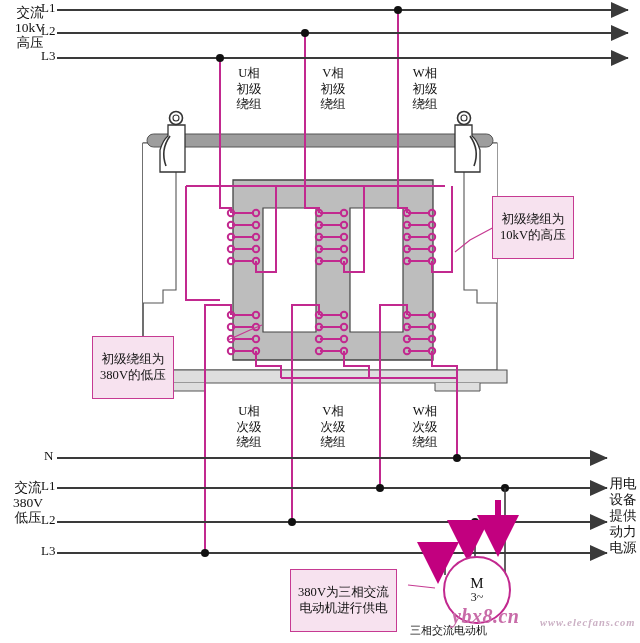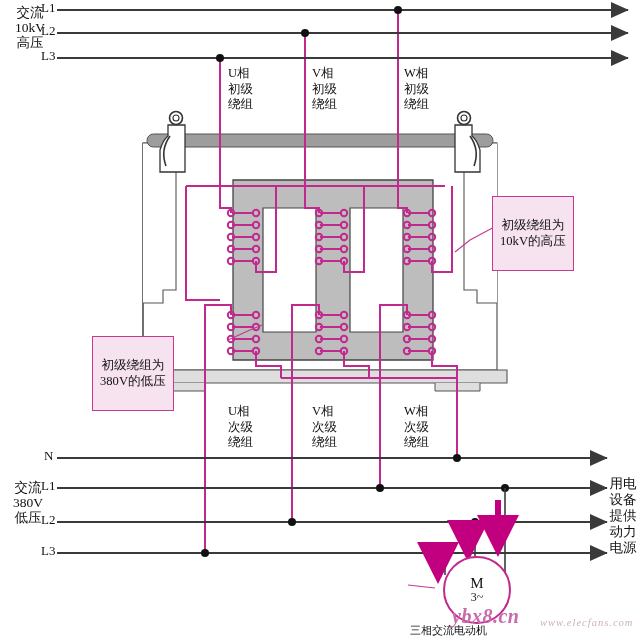--- a/index.html
+++ b/index.html
@@ -7,32 +7,32 @@
     width:640px;height:643px;position:relative;overflow:hidden;
     font-family:"Liberation Serif","DejaVu Serif",serif;
     color:#111;
   }
   #stage{position:absolute;left:0;top:0;width:553px;height:643px;}
   svg#diagram{position:absolute;left:0;top:0;width:640px;height:643px;}
 
   .lbl{position:absolute;line-height:1.12;white-space:pre;}
   .rail-name{font-size:13px;font-family:"Liberation Serif",serif;}
   .side-group{font-size:13.5px;text-align:center;letter-spacing:0px;}
-  .phase-lbl{font-size:12.5px;line-height:1.25;}
+  .phase-lbl{font-size:12.5px;text-align:center;line-height:1.25;}
 
   .callout{
     position:absolute;background:#f7e2ef;border:1.4px solid #c63a92;
-    color:#111;font-size:12.6px;line-height:1.3;padding:20px 7px;
+    color:#111;font-size:12.6px;line-height:1.3;padding:14px 7px;
     text-align:center;white-space:pre;
   }
   .motor-cap{position:absolute;font-size:11px;white-space:pre;}
   .wm{position:absolute;color:#d8b9cf;font-style:italic;}
   .wm1{font-size:20px;font-weight:bold;color:#c86ba8;letter-spacing:0.5px;margin-top:8px;}
   .wm2{font-size:16px;color:#cfa6c2;}
-  .wm3{font-size:10.5px;color:#cbb0c4;letter-spacing:1px;}
+  .wm3{font-size:10.5px;color:#cbb0c4;letter-spacing:1px;font-weight:bold;}
   .mtext{position:absolute;text-align:center;font-size:13px;color:#111;}
 </style>
 </head>
 <body>
 
 <div id="stage">
 
   <svg id="diagram" viewBox="0 0 640 643">
     <defs>
       <marker id="arrRail" markerWidth="9" markerHeight="8" refX="8.6" refY="4" orient="auto">
@@ -283,20 +283,22 @@
   <div class="lbl phase-lbl" style="left:404px;top:404px;width:42px;">W相
 次级
 绕组</div>
 
   <div class="callout" style="left:492px;top:196px;">初级绕组为
 10kV的高压</div>
 
   <div class="callout" style="left:92px;top:336px;">初级绕组为
 380V的低压</div>
 
+  <div class="callout" style="left:290px;top:569px;">380V为三相交流
+电动机进行供电</div>
 
   <div class="lbl side-group" style="left:3px;top:480px;width:50px;">交流
 380V
 低压</div>
 
   <div class="lbl rail-name" style="left:44px;top:449px;">N</div>
   <div class="lbl rail-name" style="left:41px;top:479px;">L1</div>
   <div class="lbl rail-name" style="left:41px;top:513px;">L2</div>
   <div class="lbl rail-name" style="left:41px;top:544px;">L3</div>
 

